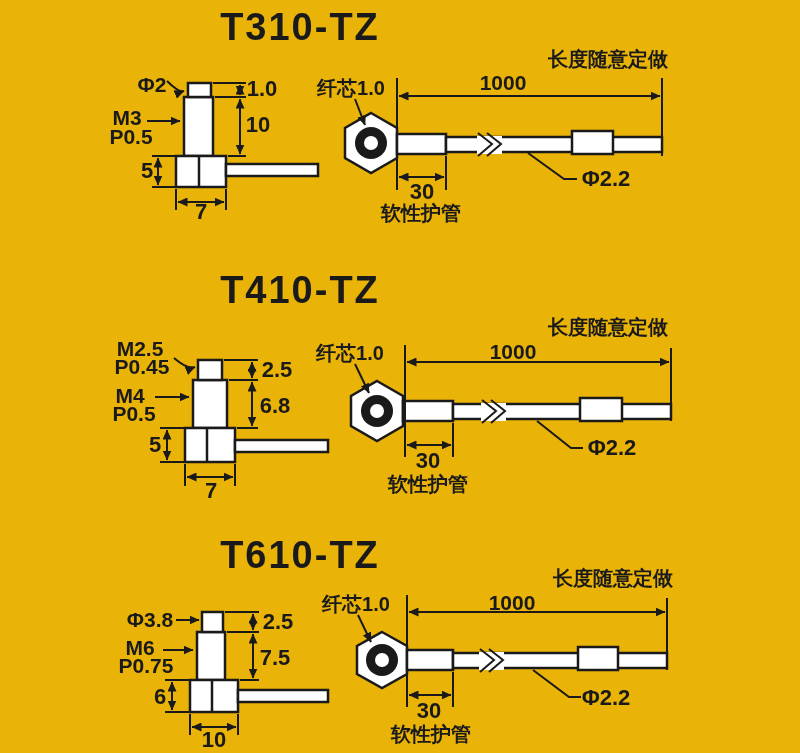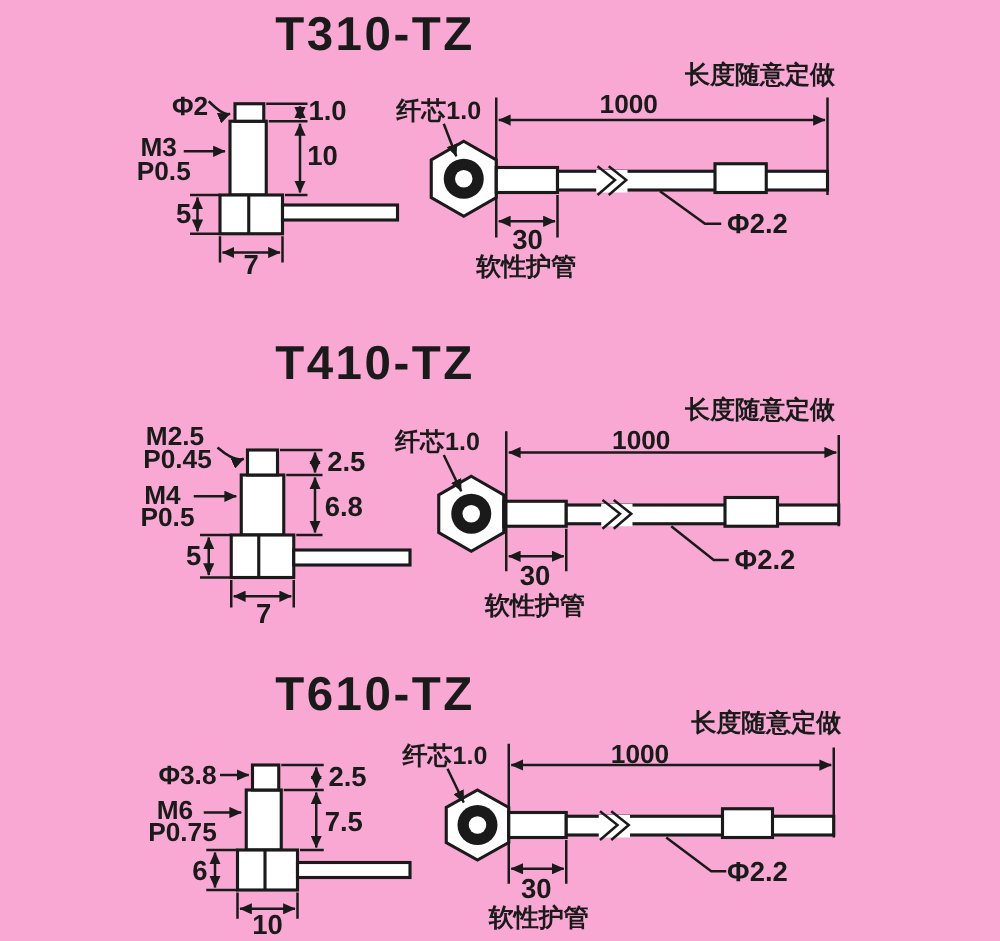--- a/index.html
+++ b/index.html
@@ -1,17 +1,17 @@
 <!DOCTYPE html>
 <html><head>
 <meta charset="utf-8">
 <style>
   html,body{margin:0;padding:0;}
   .page{
-    width:800px;height:753px;background:#f9a8d4;overflow:hidden;
+    width:800px;height:753px;background:#eab308;overflow:hidden;
     font-family:"Liberation Sans","DejaVu Sans",sans-serif;
   }
   svg{display:block;}
   text{
     font-family:"Liberation Sans","DejaVu Sans",sans-serif;
     font-weight:bold;fill:#1a1a1a;
   }
   .t-title{font-size:38px;letter-spacing:2px;}
   .t-label{font-size:21px;}
   .t-dim{font-size:22px;}

